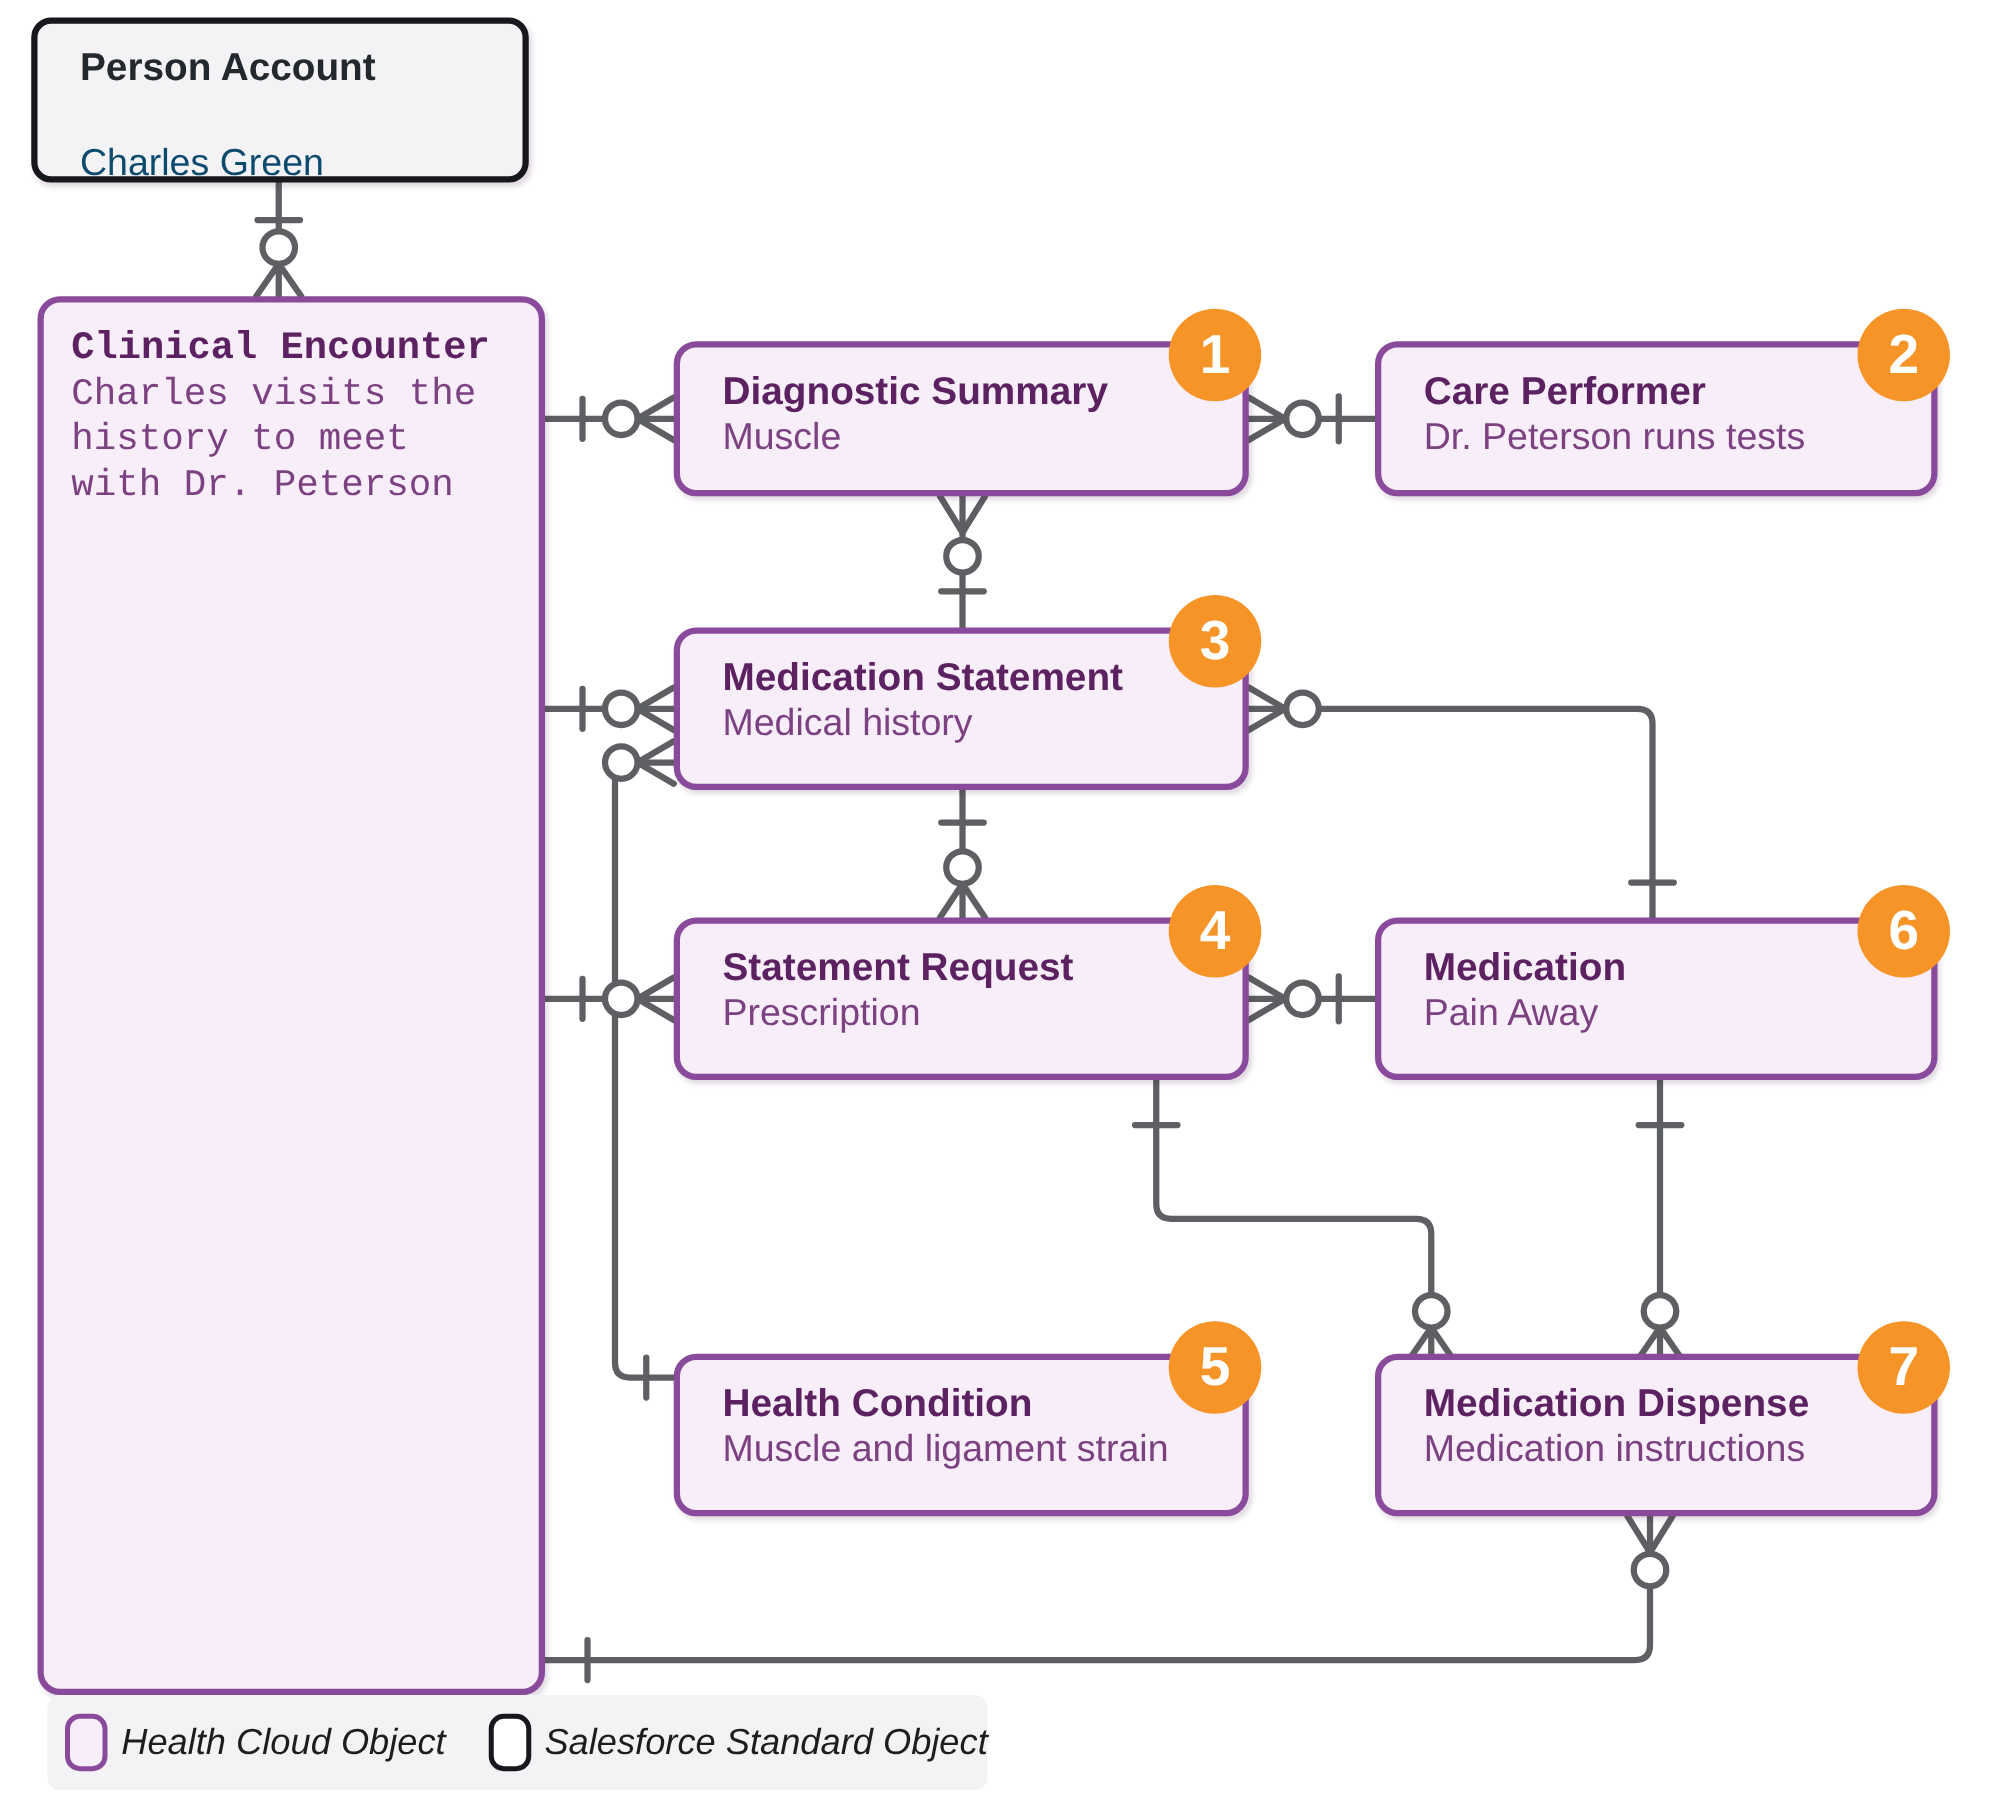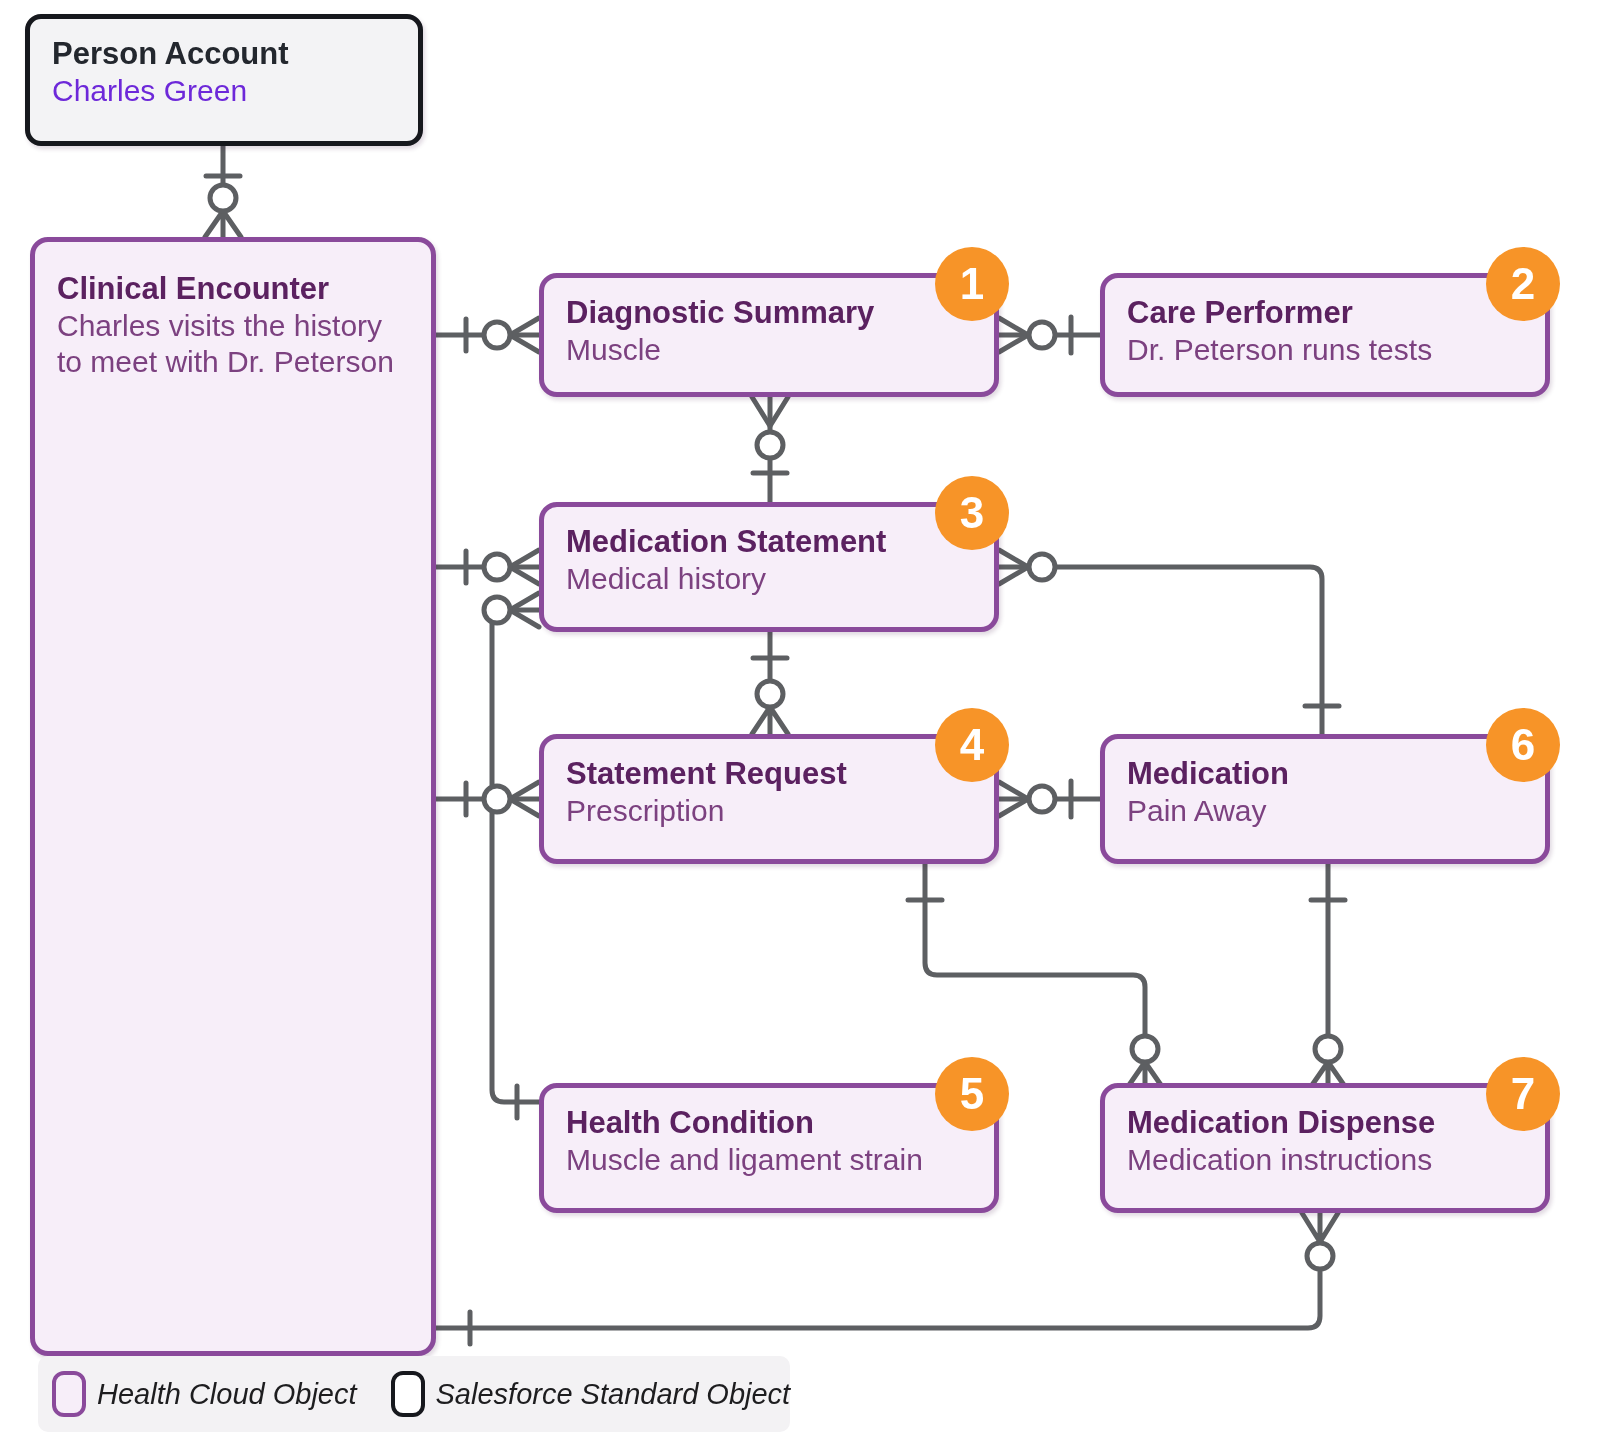--- a/index.html
+++ b/index.html
@@ -1,33 +1,33 @@
 <!DOCTYPE html>
 <html><head>
 <meta charset="utf-8">
 <style>
   html,body{margin:0;padding:0;background:#ffffff;font-family:"Liberation Sans",sans-serif;}
   #canvas{position:relative;width:1600px;height:1439px;background:#ffffff;overflow:hidden;}
   #wires{position:absolute;left:0;top:0;width:1600px;height:1439px;}
 
   .node{position:absolute;box-sizing:border-box;background:#f7eef9;border:5px solid #8a4a9b;
-        border-radius:18px;padding:16px 22px;box-shadow:2px 3px 4px rgba(60,20,70,0.16);}
+        border-radius:18px;padding:16px 34px;box-shadow:2px 3px 4px rgba(60,20,70,0.16);}
   .node .title{font-size:31px;font-weight:bold;color:#5b2160;line-height:1.22;margin:0;}
   .node .subtitle{font-size:30px;color:#7c4180;line-height:1.22;margin:0;}
 
   .node.standard{background:#f3f3f5;border-color:#16181d;}
   .node.standard .title{color:#23272e;}
-  .node.standard .subtitle{color:#6d28d9;}
+  .node.standard .subtitle{color:#0c4a6e;margin-top:40px;}
 
   .badge{position:absolute;top:-31px;right:-15px;width:74px;height:74px;border-radius:50%;
          background:#f79428;color:#ffffff;font-weight:bold;font-size:44px;
          display:flex;align-items:center;justify-content:center;}
 
   #person-account{left:25px;top:14px;width:398px;height:132px;border-radius:16px;}
-  #clinical-encounter{left:30px;top:237px;width:406px;height:1119px;padding:28px 22px;}
+  #clinical-encounter{left:30px;top:237px;width:406px;height:1119px;padding:18px 22px;font-family:Liberation Mono, monospace;}
   #diagnostic-summary{left:539px;top:273px;width:460px;height:124px;}
   #care-performer{left:1100px;top:273px;width:450px;height:124px;}
   #medication-statement{left:539px;top:502px;width:460px;height:130px;}
   #medication-request{left:539px;top:734px;width:460px;height:130px;}
   #medication{left:1100px;top:734px;width:450px;height:130px;}
   #health-condition{left:539px;top:1083px;width:460px;height:130px;}
   #medication-dispense{left:1100px;top:1083px;width:450px;height:130px;}
 
   .legend{position:absolute;left:38px;top:1356px;width:752px;height:76px;background:#f3f2f4;
           border-radius:10px;display:flex;align-items:center;padding:0 14px;box-sizing:border-box;}

